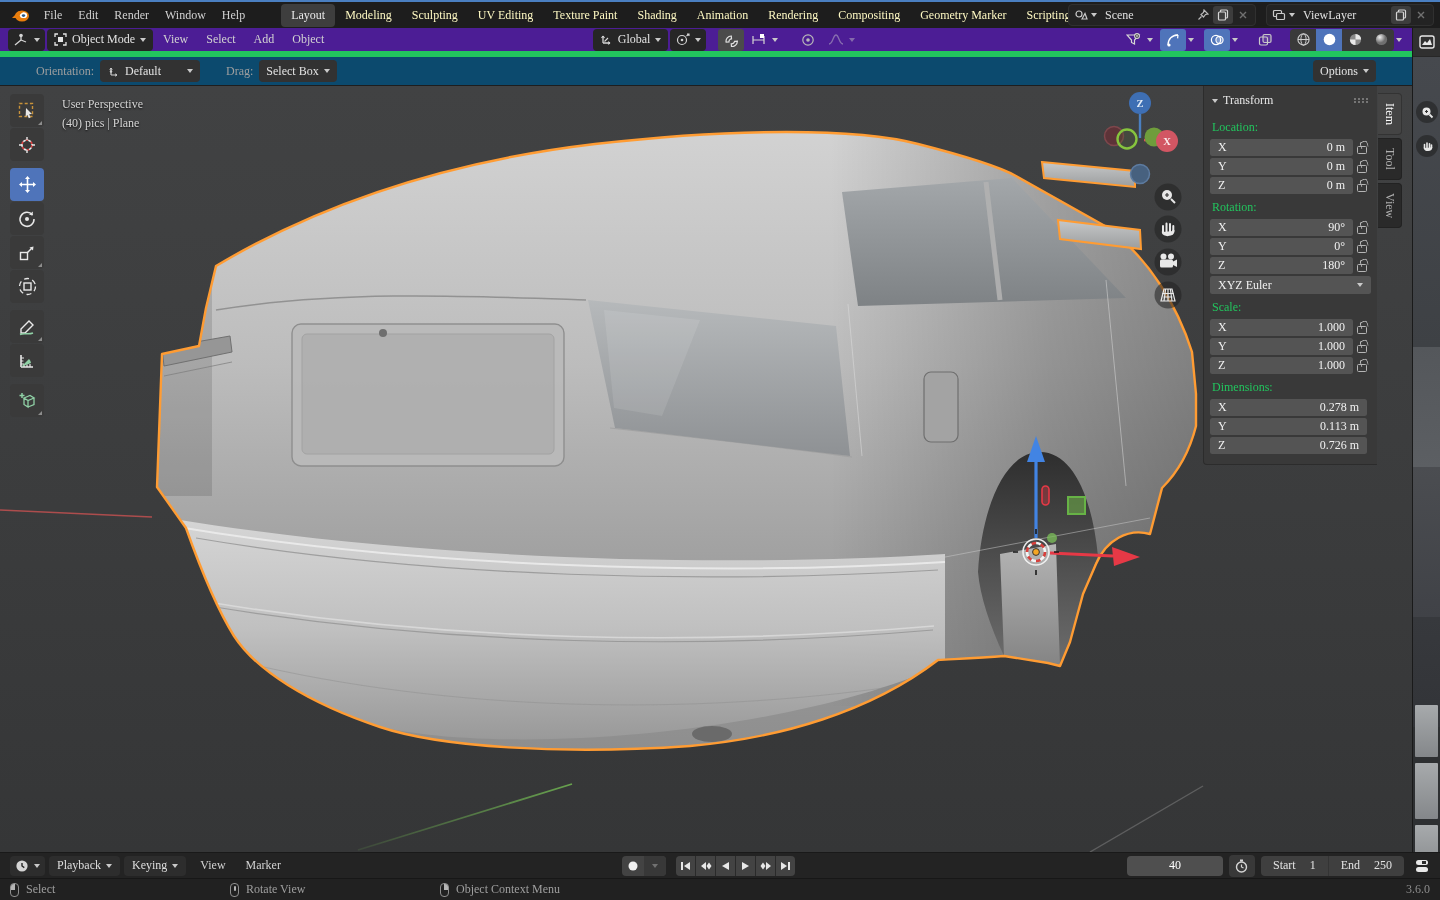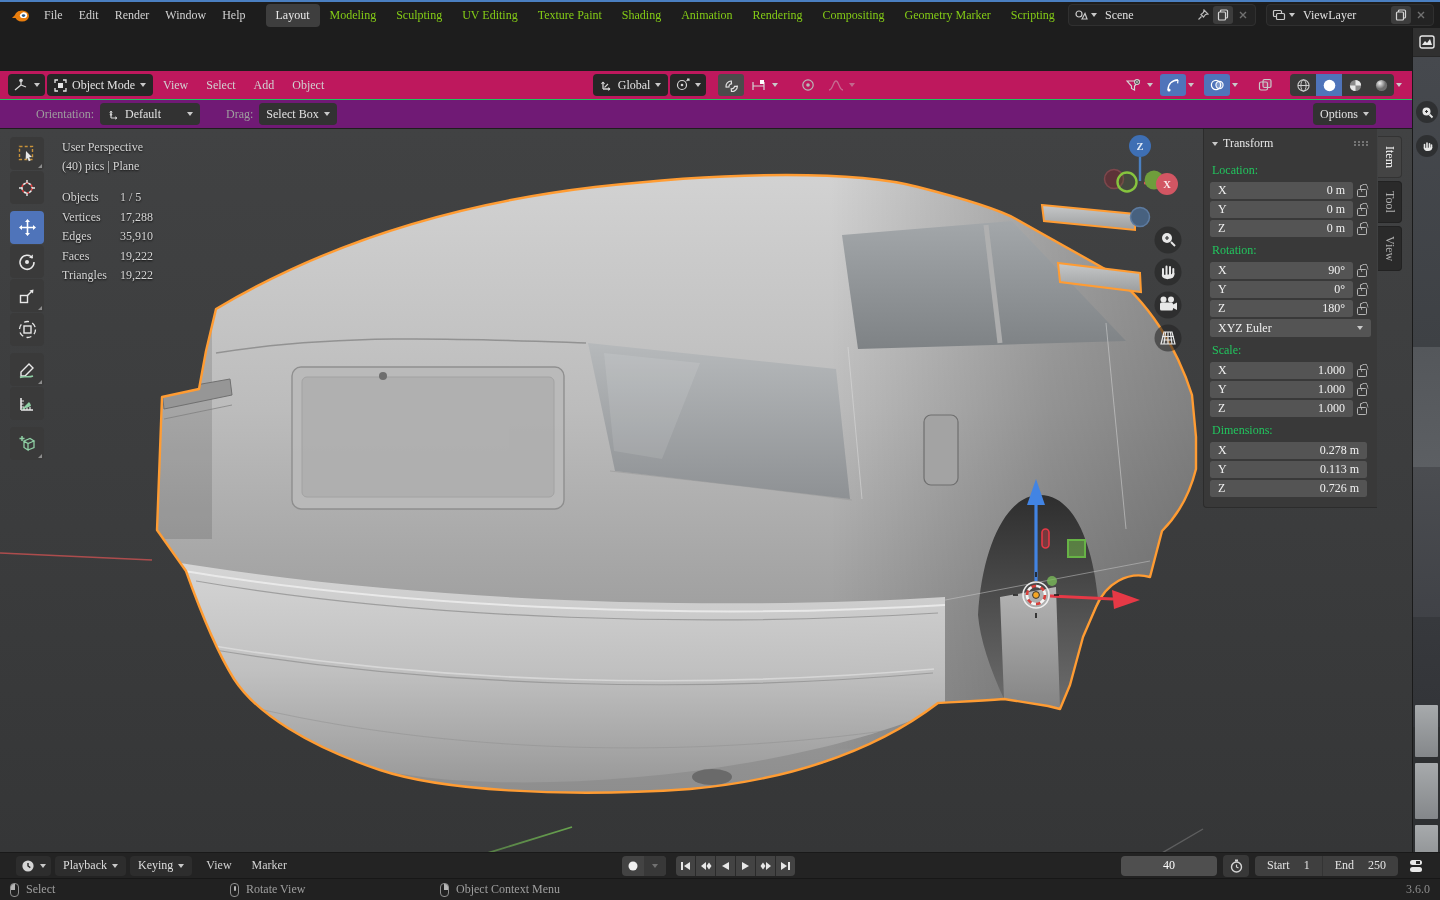--- a/index.html
+++ b/index.html
@@ -6,49 +6,49 @@
   html,body { width:1440px; height:900px; overflow:hidden; background:#1d1d1d;
     font-family:"Liberation Sans","DejaVu Sans",sans-serif; font-size:12px; color:#cfcfcf; }
   .screen { width:1440px; height:900px; display:flex; flex-direction:column;font-family:Liberation Serif, serif; }
 
   
   .topbar { height:28px; background:#1d1d1d; border-top:2px solid #4a7fc1;
     display:flex; align-items:center; padding:0 6px; flex:none; }
   .logo { width:22px; height:18px; display:flex; align-items:center; justify-content:center; margin:0 4px; }
   .menubar { display:flex; align-items:center; }
   .menu-item { padding:3px 8px; color:#d2d2d2; border-radius:3px; cursor:pointer; }
-  .workspaces { display:flex; align-items:center; margin-left:12px; overflow:hidden; white-space:nowrap; }
-  .ws-tab { padding:4px 10px; color:#84cc16; border-radius:4px; cursor:pointer; }
+  .workspaces { display:flex; align-items:center; margin-left:28px; overflow:hidden; white-space:nowrap; }
+  .ws-tab { padding:4px 10px; color:#fef9c3; border-radius:4px; cursor:pointer; }
   .ws-tab.active { background:#3e3e3e; color:#e9e9e9; }
   .topbar-right { margin-left:auto; display:flex; align-items:center; gap:10px;border-radius:6px; }
   .id-widget { display:flex; align-items:center; background:#232323; border:1px solid #303030;
     border-radius:4px; height:22px; padding:0 2px; }
   .id-widget .name { padding:0 8px; color:#e0e0e0; min-width:96px; }
   .mini-btn { width:20px; height:18px; display:flex; align-items:center; justify-content:center;
     border-radius:3px; }
   .mini-btn.raised { background:#3d3d3d; }
   .dim { opacity:.45; }
 
   
   .workrow { display:flex; flex:none; height:824px; }
   .main-editor { width:1412px; display:flex; flex-direction:column; }
-  .vheader { height:29px; background:#be185d; display:flex; align-items:center; padding:0 8px;
-    border-bottom:1px solid #22c55e;margin-top:43px; }
+  .vheader { height:29px; background:#4c1d95; display:flex; align-items:center; padding:0 8px;
+    border-bottom:6px solid #22c55e; }
   .vheader .grp { display:flex; align-items:center; gap:2px; }
   .pill { display:flex; align-items:center; gap:5px; background:#262626; border-radius:4px;
     height:22px; padding:0 7px; color:#e3e3e3; cursor:pointer; }
   .hbtn { width:26px; height:22px; display:flex; align-items:center; justify-content:center;
     border-radius:3px; cursor:pointer; }
   .hbtn.on { background:#4b4b4b; }
   .hbtn.blue { background:#4f74ba; }
   .seg { display:flex; background:#3a3a3a; border-radius:4px; overflow:hidden; }
   .seg .hbtn { border-radius:0; }
   .chev { width:0; height:0; border-left:3.5px solid transparent; border-right:3.5px solid transparent;
     border-top:4.5px solid #c9c9c9; display:inline-block; flex:none; }
-  .toolsettings { height:29px; background:#701a75; display:flex; align-items:center; padding:0 10px;
+  .toolsettings { height:29px; background:#0c4a6e; display:flex; align-items:center; padding:0 10px;
     border-bottom:1px solid #1e1e1e; }
   .ts-label { color:#9f9f9f; margin:0 6px 0 26px; }
   .ts-pill { background:#323232; }
   .spacer { flex:1; }
 
   
   .canvas { position:relative; flex:1; background:linear-gradient(180deg,#414243 0%,#3b3c3d 55%,#353637 100%); overflow:hidden; }
   .scene-svg { position:absolute; left:0; top:0; }
 
   .toolbar { position:absolute; left:10px; top:8px; display:flex; flex-direction:column; gap:1px; }
@@ -100,21 +100,21 @@
   .blur1 { position:absolute; left:0; right:0; top:0; height:290px; background:linear-gradient(180deg,#46494e,#3e4145); }
   .blur2 { position:absolute; left:0; right:0; top:290px; height:120px; background:linear-gradient(180deg,#54575b,#5c5f63); }
   .blur3 { position:absolute; left:0; right:0; top:410px; height:150px; background:linear-gradient(180deg,#4b4d51,#404247); }
   .blur4 { position:absolute; left:0; right:0; top:560px; height:110px; background:linear-gradient(180deg,#37393d,#323438); }
   .thumb { position:absolute; left:2px; right:2px; background:linear-gradient(180deg,#a7aaac,#84878a); border-radius:1px; }
   .strip-circle { position:absolute; left:3px; width:22px; height:22px; border-radius:50%;
     background:rgba(30,30,30,.55); display:flex; align-items:center; justify-content:center; cursor:pointer; }
 
   
   .timeline { height:26px; background:#232323; border-top:1px solid #191919; display:flex;
-    align-items:center; padding:0 16px; flex:none; }
+    align-items:center; padding:0 10px; flex:none;justify-content:flex-end; }
   .tl-pill { display:flex; align-items:center; gap:5px; background:#2d2d2d; border-radius:4px;
     height:20px; padding:0 8px; color:#dedede; cursor:pointer; margin-right:4px; }
   .tl-menu { padding:0 10px; color:#d2d2d2; cursor:pointer; }
   .transport { display:flex; gap:1px; background:#2a2a2a; border-radius:4px; margin-left:10px; }
   .tbtn { width:19px; height:20px; background:#434343; display:flex; align-items:center;
     justify-content:center; cursor:pointer; }
   .tbtn:first-child { border-radius:4px 0 0 4px; }
   .tbtn:last-child { border-radius:0 4px 4px 0; }
   .rec { display:flex; align-items:center; background:#434343; border-radius:4px; height:20px; overflow:hidden; }
   .rec .half { width:22px; height:20px; display:flex; align-items:center; justify-content:center; }
@@ -599,44 +599,20 @@
             <svg width="19" height="19" viewBox="0 0 19 19">
               <path d="M6,7 L12,4.5 L16,7 L10,9.5 Z M6,7 V13.5 L10,16 V9.5 M16,7 V13.5 L10,16" fill="none" stroke="#8fd0a5" stroke-width="1.3"></path>
               <path d="M4,2 V7 M1.5,4.5 H6.5" stroke="#8fd0a5" stroke-width="1.5"></path>
             </svg>
           </div>
         </div>
 
         <div class="stats">
           <span class="hdr">User Perspective</span>
           <span class="hdr">(40) pics | Plane</span>
-          <table>
-            <tbody>
-                <tr>
-                  <td>Objects</td>
-                  <td>1 / 5</td>
-                </tr>
-            <tr>
-                  <td>Vertices</td>
-                  <td>17,288</td>
-                </tr>
-            <tr>
-                  <td>Edges</td>
-                  <td>35,910</td>
-                </tr>
-            <tr>
-                  <td>Faces</td>
-                  <td>19,222</td>
-                </tr>
-            <tr>
-                  <td>Triangles</td>
-                  <td>19,222</td>
-                </tr>
-          </tbody>
-            </table>
         </div>
 
         <div class="npanel">
           <div class="phead">
             <span class="chev"></span>
             <span>Transform</span>
             <span class="grip">
                 <i></i>
                 <i></i>
                 <i></i>

